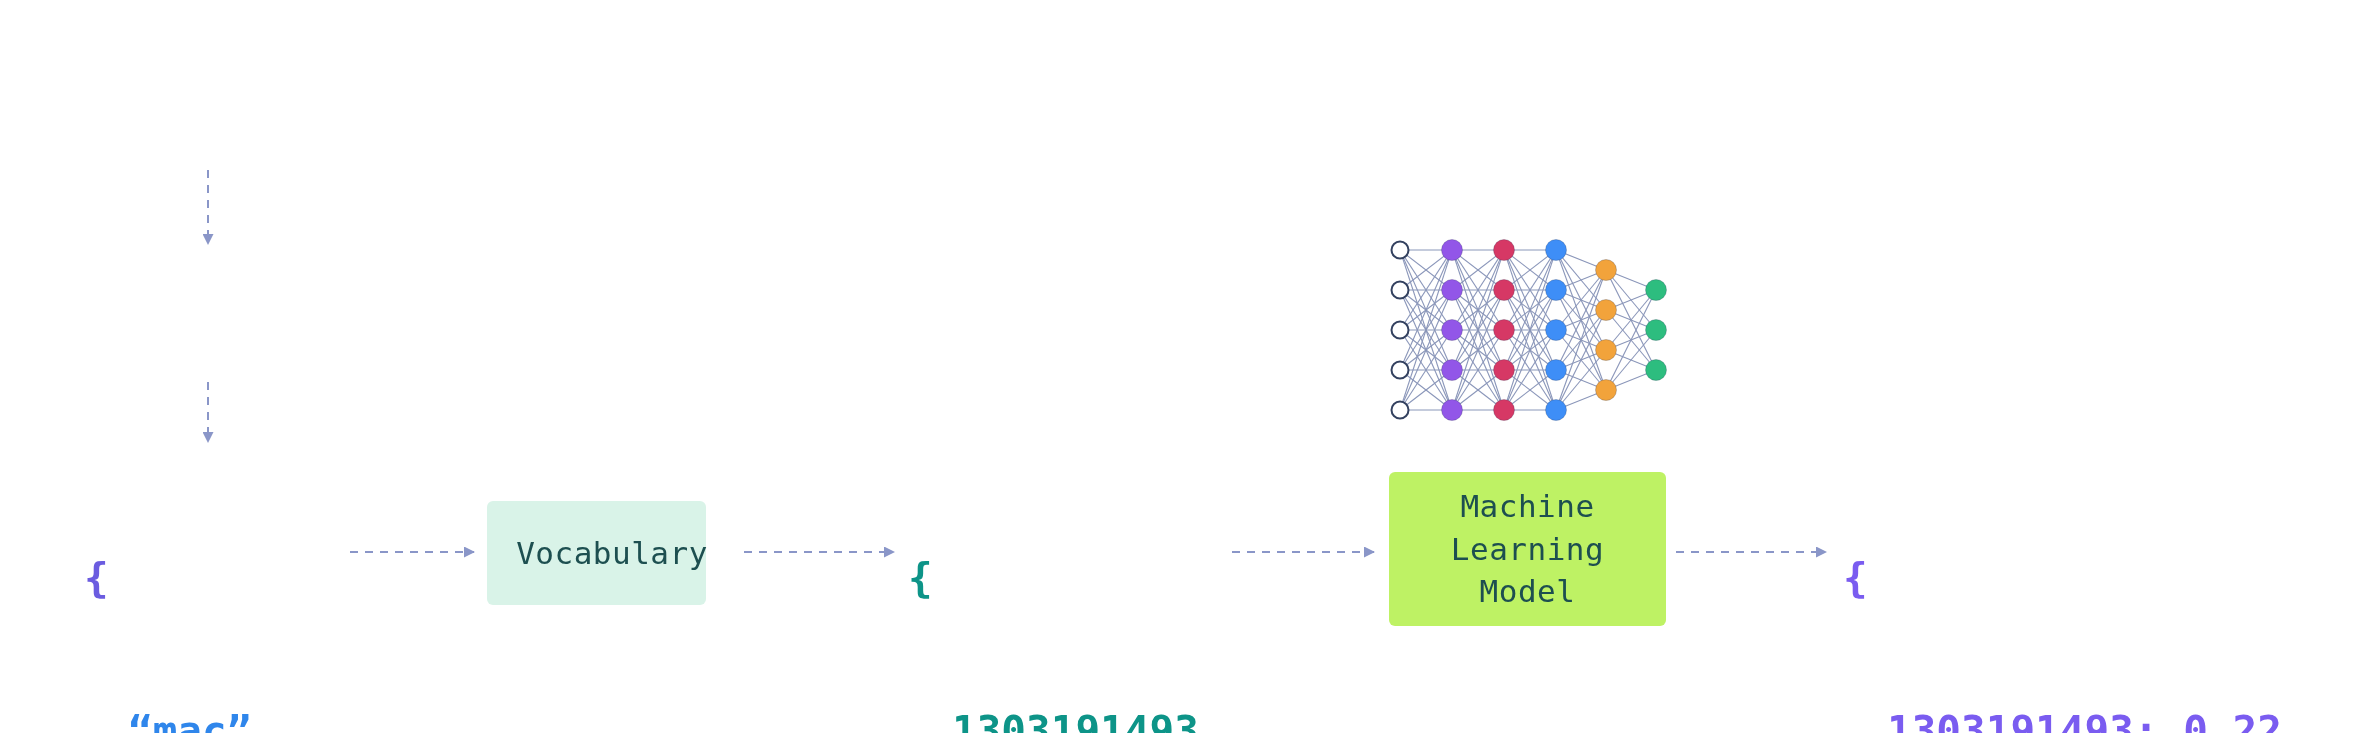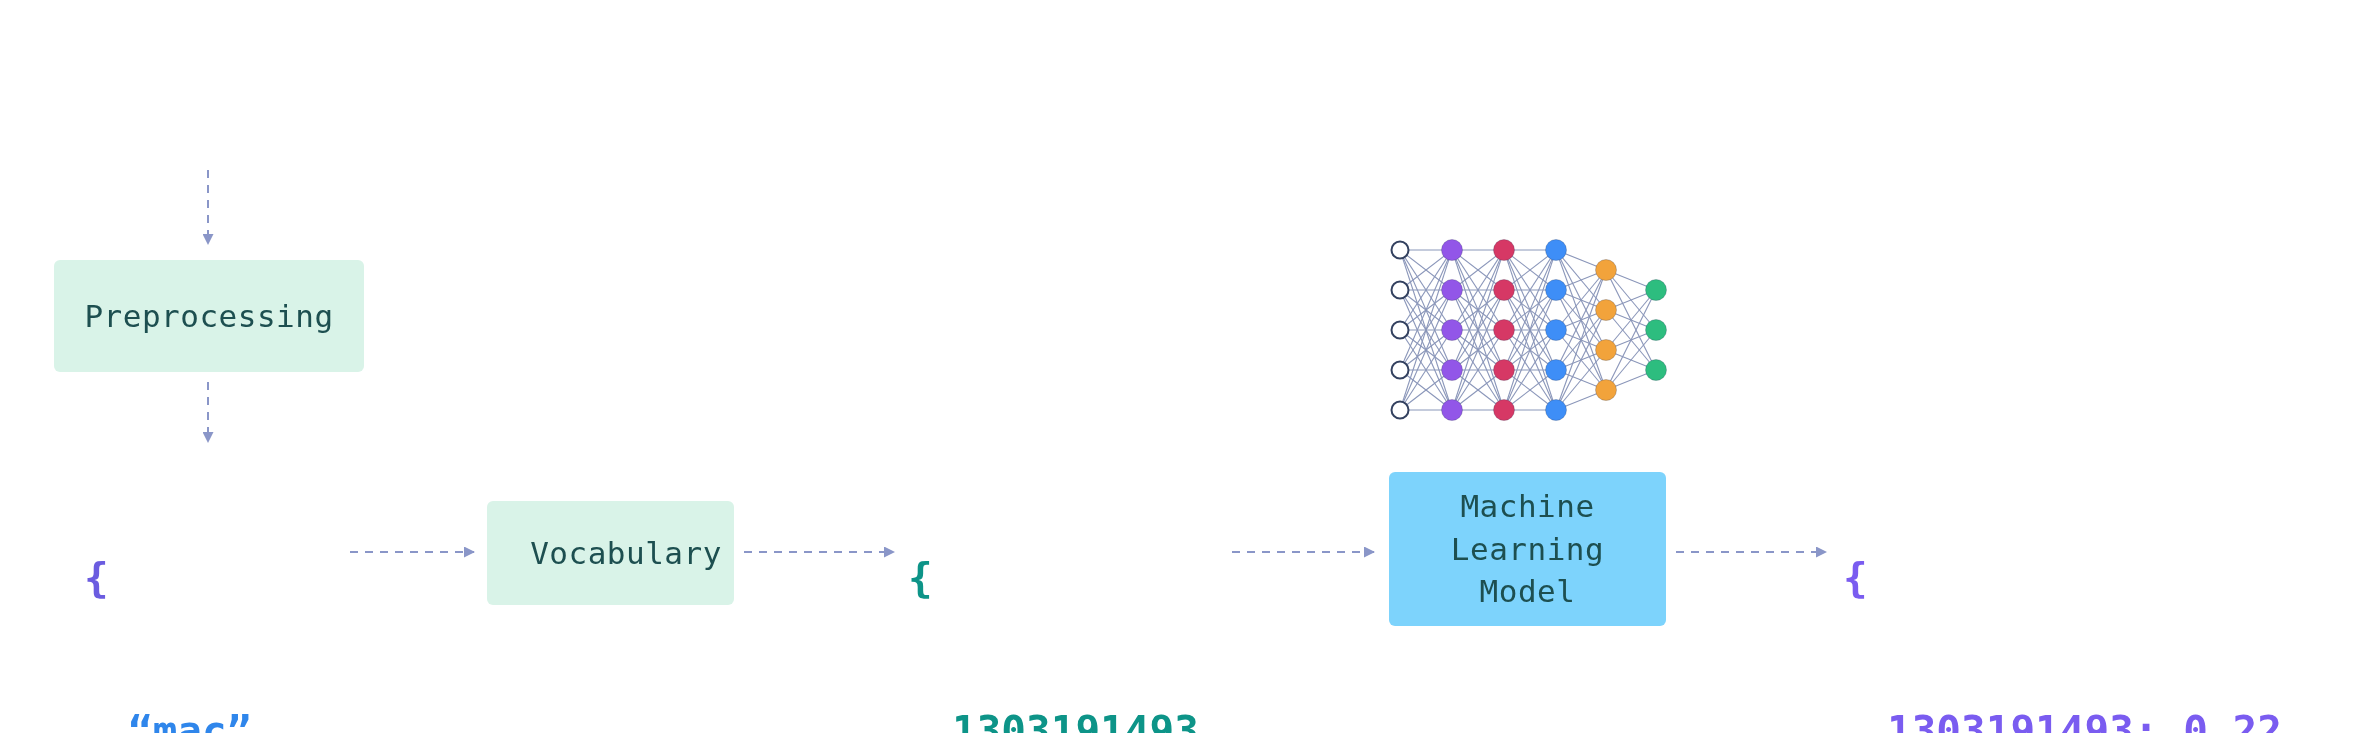--- a/index.html
+++ b/index.html
@@ -38,21 +38,21 @@
     align-items: center;
     justify-content: center;
     border-radius: 6px;
     font-size: 31px;
     font-weight: 500;
     text-align: center;
   }
   .box .label { white-space: pre-line; line-height: 1.38; letter-spacing: 0.5px; }
 
   .box-preprocessing { left: 54px;  top: 260px; width: 310px; height: 112px; }
-  .box-vocabulary    { left: 487px; top: 501px; width: 247px; height: 104px; padding-left: 31px; }
+  .box-vocabulary    { left: 487px; top: 501px; width: 219px; height: 104px; padding-left: 31px; }
   .box-model         { left: 1389px; top: 472px; width: 277px; height: 154px; }
 
   .code {
     position: absolute;
     font-size: 41px;
     font-weight: 700;
     line-height: 51px;
     white-space: pre;
   }
   .code .indent { padding-left: 44px; }
@@ -82,23 +82,20 @@
       </marker>
     </defs>
     <line x1="208" y1="170" x2="208" y2="244" stroke-width="2" stroke-dasharray="8 7" marker-end="url(#ah)" style="stroke: rgb(138, 150, 200);"></line>
     <line x1="208" y1="382" x2="208" y2="442" stroke-width="2" stroke-dasharray="8 7" marker-end="url(#ah)" style="stroke: rgb(138, 150, 200);"></line>
     <line x1="350" y1="552" x2="474" y2="552" stroke-width="2" stroke-dasharray="8 7" marker-end="url(#ah)" style="stroke: rgb(138, 150, 200);"></line>
     <line x1="744" y1="552" x2="894" y2="552" stroke-width="2" stroke-dasharray="8 7" marker-end="url(#ah)" style="stroke: rgb(138, 150, 200);"></line>
     <line x1="1232" y1="552" x2="1374" y2="552" stroke-width="2" stroke-dasharray="8 7" marker-end="url(#ah)" style="stroke: rgb(138, 150, 200);"></line>
     <line x1="1676" y1="552" x2="1826" y2="552" stroke-width="2" stroke-dasharray="8 7" marker-end="url(#ah)" style="stroke: rgb(138, 150, 200);"></line>
   </svg>
 
-  <div class="box box-preprocessing" style="background-color: rgb(217, 243, 232); color: rgb(29, 79, 80);">
-    <span class="label">Preprocessing</span>
-  </div>
 
   <div class="code code-tokens">
     <div class="line" style="color: rgb(107, 92, 224);">{</div>
     <div class="line indent" style="color: rgb(47, 134, 235);">“mac”,</div>
     
     
   </div>
 
   <div class="box box-vocabulary" style="background-color: rgb(217, 243, 232); color: rgb(29, 79, 80);">
     <span class="label">Vocabulary</span>
@@ -243,21 +240,21 @@
       <circle cx="172" cy="192" r="10.5" fill="#3e8ef7" stroke="rgba(35,48,80,0.25)" stroke-width="1"></circle>
       <circle cx="222" cy="52" r="10.5" fill="#f2a33b" stroke="rgba(35,48,80,0.25)" stroke-width="1"></circle>
       <circle cx="222" cy="92" r="10.5" fill="#f2a33b" stroke="rgba(35,48,80,0.25)" stroke-width="1"></circle>
       <circle cx="222" cy="132" r="10.5" fill="#f2a33b" stroke="rgba(35,48,80,0.25)" stroke-width="1"></circle>
       <circle cx="222" cy="172" r="10.5" fill="#f2a33b" stroke="rgba(35,48,80,0.25)" stroke-width="1"></circle>
       <circle cx="272" cy="72" r="10.5" fill="#2dbd7f" stroke="rgba(35,48,80,0.25)" stroke-width="1"></circle>
       <circle cx="272" cy="112" r="10.5" fill="#2dbd7f" stroke="rgba(35,48,80,0.25)" stroke-width="1"></circle>
       <circle cx="272" cy="152" r="10.5" fill="#2dbd7f" stroke="rgba(35,48,80,0.25)" stroke-width="1"></circle>
     </svg>
 
-  <div class="box box-model" style="background-color: #7dd3fc; color: rgb(29, 79, 80);">
+  <div class="box box-model" style="background-color: #bef264; color: rgb(29, 79, 80);">
     <span class="label">Machine
 Learning
 Model</span>
   </div>
 
   <div class="code code-scores">
     <div class="line" style="color: rgb(122, 92, 240);">{</div>
     <div class="line indent" style="color: rgb(122, 92, 240);">1303191493: 0.22,</div>
     
     

